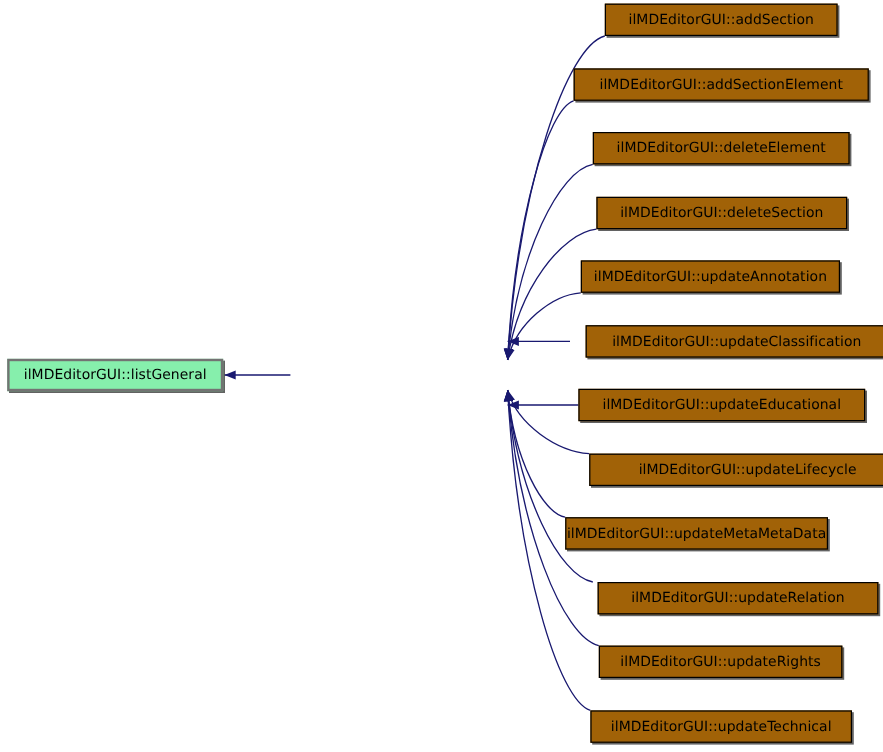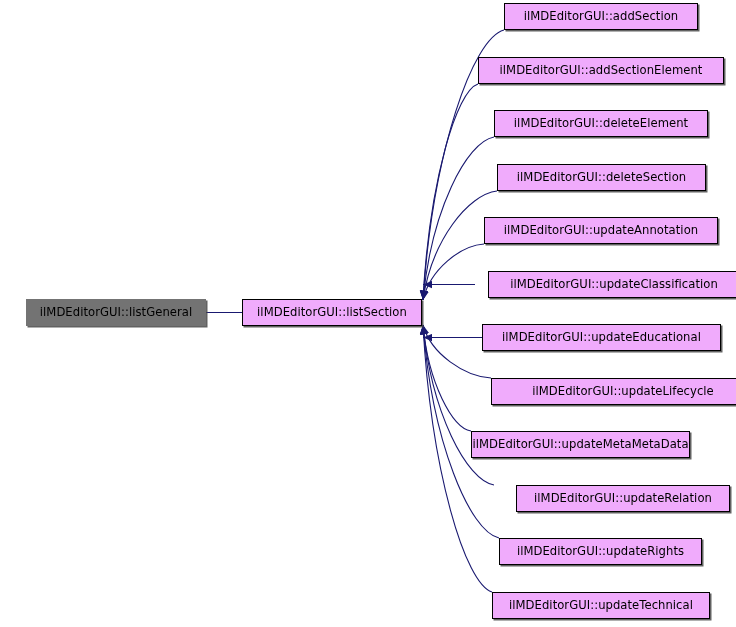--- a/index.html
+++ b/index.html
@@ -23,38 +23,37 @@
     left: 0;
     top: 0;
     width: 736px;
     height: 627px;
     pointer-events: none;
   }
   .node {
     position: absolute;
     box-sizing: border-box;
     border: 1px solid #000000;
-    background: #f0abfc;
+    background: #a16207;
     display: flex;
     align-items: center;
     justify-content: center;
     white-space: nowrap;
     box-shadow: 1.5px 1.5px 0 0 rgba(70,70,70,0.85);
   }
   .node-label {
     font-size: 11.6px;
     line-height: 1;
     color: #000000;
     letter-spacing: 0.05px;
     padding: 0 6px;
   }
   .node.focus {
-    background: #737373;
+    background: #86efac;
     border: 2px solid #737373;
-    margin-left: 20px;
   }
 </style>
 </head>
 <body>
 
 <div id="graph-canvas">
 
   <svg id="edge-layer" viewBox="0 0 736 627" width="736" height="627" xmlns="http://www.w3.org/2000/svg">
     <defs>
       <marker id="arrowL" markerWidth="10" markerHeight="8" refX="9.4" refY="4" orient="auto" markerUnits="userSpaceOnUse">
@@ -75,53 +74,50 @@
         <path marker-end="url(#arrowL)" d="M494,485 C466.64,480.2 431.36,413 423,325"></path>
         <path marker-end="url(#arrowL)" d="M499,538 C469.74,531.61 432.01,442.15 423,325"></path>
         <path marker-end="url(#arrowL)" d="M492,592 C465.4,583.99 431.1,471.85 423,325"></path>
       </g>
   </svg>
 
   <div class="node focus" id="n-listGeneral" style="left: 6px; top: 299px; width: 180px; height: 27px;">
     <span class="node-label">ilMDEditorGUI::listGeneral</span>
   </div>
 
-  <div class="node" id="n-listSection" style="left: 242px; top: 299px; width: 180px; height: 27px;">
-    <span class="node-label">ilMDEditorGUI::listSection</span>
-  </div>
 
   <div id="caller-nodes">
       <div class="node" style="left: 504px; top: 3px; width: 194px; height: 27px;">
         <span class="node-label">ilMDEditorGUI::addSection</span>
       </div>
       <div class="node" style="left: 478px; top: 57px; width: 246px; height: 27px;">
         <span class="node-label">ilMDEditorGUI::addSectionElement</span>
       </div>
       <div class="node" style="left: 494px; top: 110px; width: 214px; height: 27px;">
         <span class="node-label">ilMDEditorGUI::deleteElement</span>
       </div>
       <div class="node" style="left: 497px; top: 164px; width: 209px; height: 27px; align-items: center;">
         <span class="node-label">ilMDEditorGUI::deleteSection</span>
       </div>
-      <div class="node" style="left: 484px; top: 217px; width: 234px; height: 27px;">
+      <div class="node" style="left: 484px; top: 217px; width: 216px; height: 27px;">
         <span class="node-label">ilMDEditorGUI::updateAnnotation</span>
       </div>
       <div class="node" style="left: 488px; top: 271px; width: 252px; height: 27px;">
         <span class="node-label">ilMDEditorGUI::updateClassification</span>
       </div>
       <div class="node" style="left: 482px; top: 324px; width: 239px; height: 27px;">
         <span class="node-label">ilMDEditorGUI::updateEducational</span>
       </div>
       <div class="node" style="left: 491px; top: 378px; width: 264px; height: 27px;">
         <span class="node-label">ilMDEditorGUI::updateLifecycle</span>
       </div>
       <div class="node" style="left: 471px; top: 431px; width: 219px; height: 27px;">
         <span class="node-label">ilMDEditorGUI::updateMetaMetaData</span>
       </div>
-      <div class="node" style="left: 516px; top: 485px; width: 214px; height: 27px;">
+      <div class="node" style="left: 498px; top: 485px; width: 234px; height: 27px;">
         <span class="node-label">ilMDEditorGUI::updateRelation</span>
       </div>
       <div class="node" style="left: 499px; top: 538px; width: 203px; height: 27px;">
         <span class="node-label">ilMDEditorGUI::updateRights</span>
       </div>
       <div class="node" style="left: 492px; top: 592px; width: 218px; height: 27px;">
         <span class="node-label">ilMDEditorGUI::updateTechnical</span>
       </div>
     </div>
 

